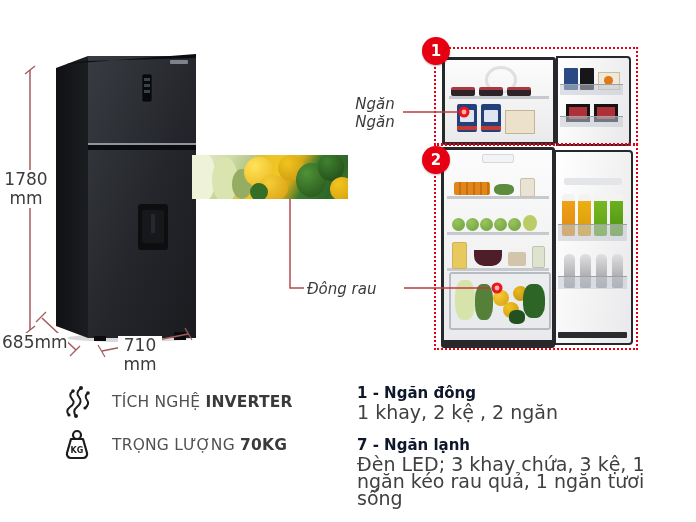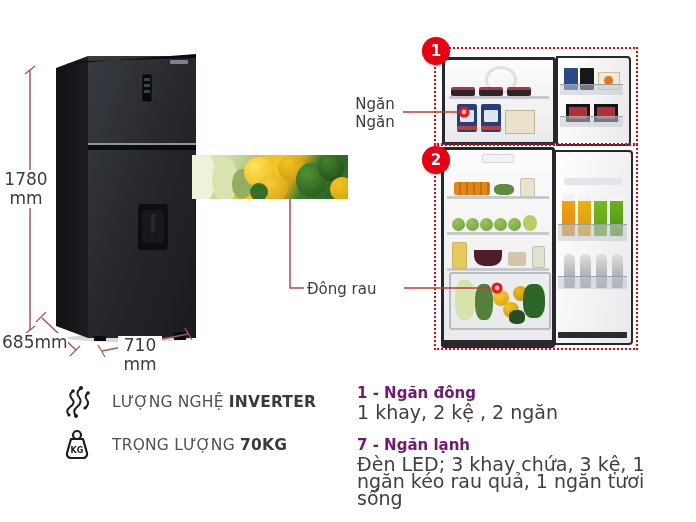--- a/index.html
+++ b/index.html
@@ -2,42 +2,42 @@
 <html><head>
 <meta charset="utf-8">
 <style>
   html,body{margin:0;padding:0;background:#fff;}
   .canvas{position:relative;width:696px;height:522px;background:#fff;overflow:hidden;
     font-family:"DejaVu Sans","Liberation Sans",sans-serif;color:#3c3c3e;}
   .abs{position:absolute;}
   
   .dim{font-size:17px;line-height:19px;color:#3c3c3e;text-align:center;background:#fff;}
   .dim span{display:block;}
-  .callout{font-size:15px;color:#3b3b3d;}
+  .callout{font-size:15px;color:#3b3b3d;font-style:italic;}
   
   .dashzone{border:2px dotted #e60012;}
   .badge{width:28px;height:28px;border-radius:50%;background:#e60012;color:#fff;
     font-size:15px;font-weight:bold;display:flex;align-items:center;justify-content:center;
     box-shadow:0 1px 2px rgba(0,0,0,.25);z-index:6;}
   
   .cab{background:#26282c;border-radius:3px;}
   .interior{position:absolute;background:linear-gradient(#fcfcfc,#eaeaec);}
   .shelf{position:absolute;background:#c6c9cd;height:3px;}
   .binfront{position:absolute;background:rgba(195,201,210,.55);border-top:1px solid #98a0aa;}
   .door{position:absolute;border:2px solid #26282c;border-radius:0 4px 4px 0;
     background:linear-gradient(100deg,#ffffff,#e9e9eb);}
   
   .features{position:absolute;left:60px;top:380px;}
   .feat-row{display:flex;align-items:center;height:43px;}
   .feat-icon{width:34px;height:34px;margin-right:18px;flex:0 0 34px;}
   .feat-text{font-size:15.5px;letter-spacing:.2px;color:#515155;white-space:nowrap;}
   .feat-text b{color:#3a3a3c;}
   
   .legend{position:absolute;left:357px;top:384px;width:300px;}
-  .legend-title{font-size:15px;font-weight:bold;color:#701a75;margin:0 0 2px 0;}
+  .legend-title{font-size:15px;font-weight:bold;color:#0f172a;margin:0 0 2px 0;}
   .legend-desc{font-size:19px;color:#3f4042;line-height:17px;margin:0 0 15px 0;width:290px;}
   
   .veg-strip{position:absolute;left:192px;top:155px;width:156px;height:44px;overflow:hidden;
     background:linear-gradient(120deg,#e9eed2 0%,#cfdca6 22%,#b9c98c 33%,#e8c22a 40%,#f2c81f 55%,#caa61a 63%,#3a7a2e 72%,#2d6527 88%,#4a8a2e 100%);}
   .blob{position:absolute;border-radius:50%;}
   svg{display:block;}
 </style>
 </head>
 <body>
 
@@ -225,21 +225,21 @@
         </g>
         <g fill="#1c1c1e">
           <circle cx="21" cy="3" r="2"></circle>
             <circle cx="13" cy="6" r="1.8"></circle>
             <circle cx="28" cy="8" r="1.8"></circle>
           <circle cx="16" cy="31" r="2"></circle>
             <circle cx="9" cy="30" r="1.6"></circle>
             <circle cx="25" cy="23" r="1.6"></circle>
         </g>
       </svg>
-      <div class="feat-text"><span>LƯỢNG NGHỆ </span><b>INVERTER</b></div>
+      <div class="feat-text"><span>TÍCH NGHỆ </span><b>INVERTER</b></div>
     </div>
     <div class="feat-row">
       <svg class="feat-icon" viewBox="0 0 34 34">
         <circle cx="17" cy="7" r="4" fill="none" stroke="#1c1c1e" stroke-width="2.2"></circle>
         <path d="M11,11 h12 l4,14 a4,4 0 0 1 -4,5 h-12 a4,4 0 0 1 -4,-5 z" fill="#fff" stroke="#1c1c1e" stroke-width="2.2" stroke-linejoin="round"></path>
         <text x="17" y="25" text-anchor="middle" font-size="8" font-weight="bold" fill="#1c1c1e" font-family="DejaVu Sans, sans-serif">KG</text>
       </svg>
       <div class="feat-text"><span>TRỌNG LƯỢNG </span><b>70KG</b></div>
     </div>
   </div>

